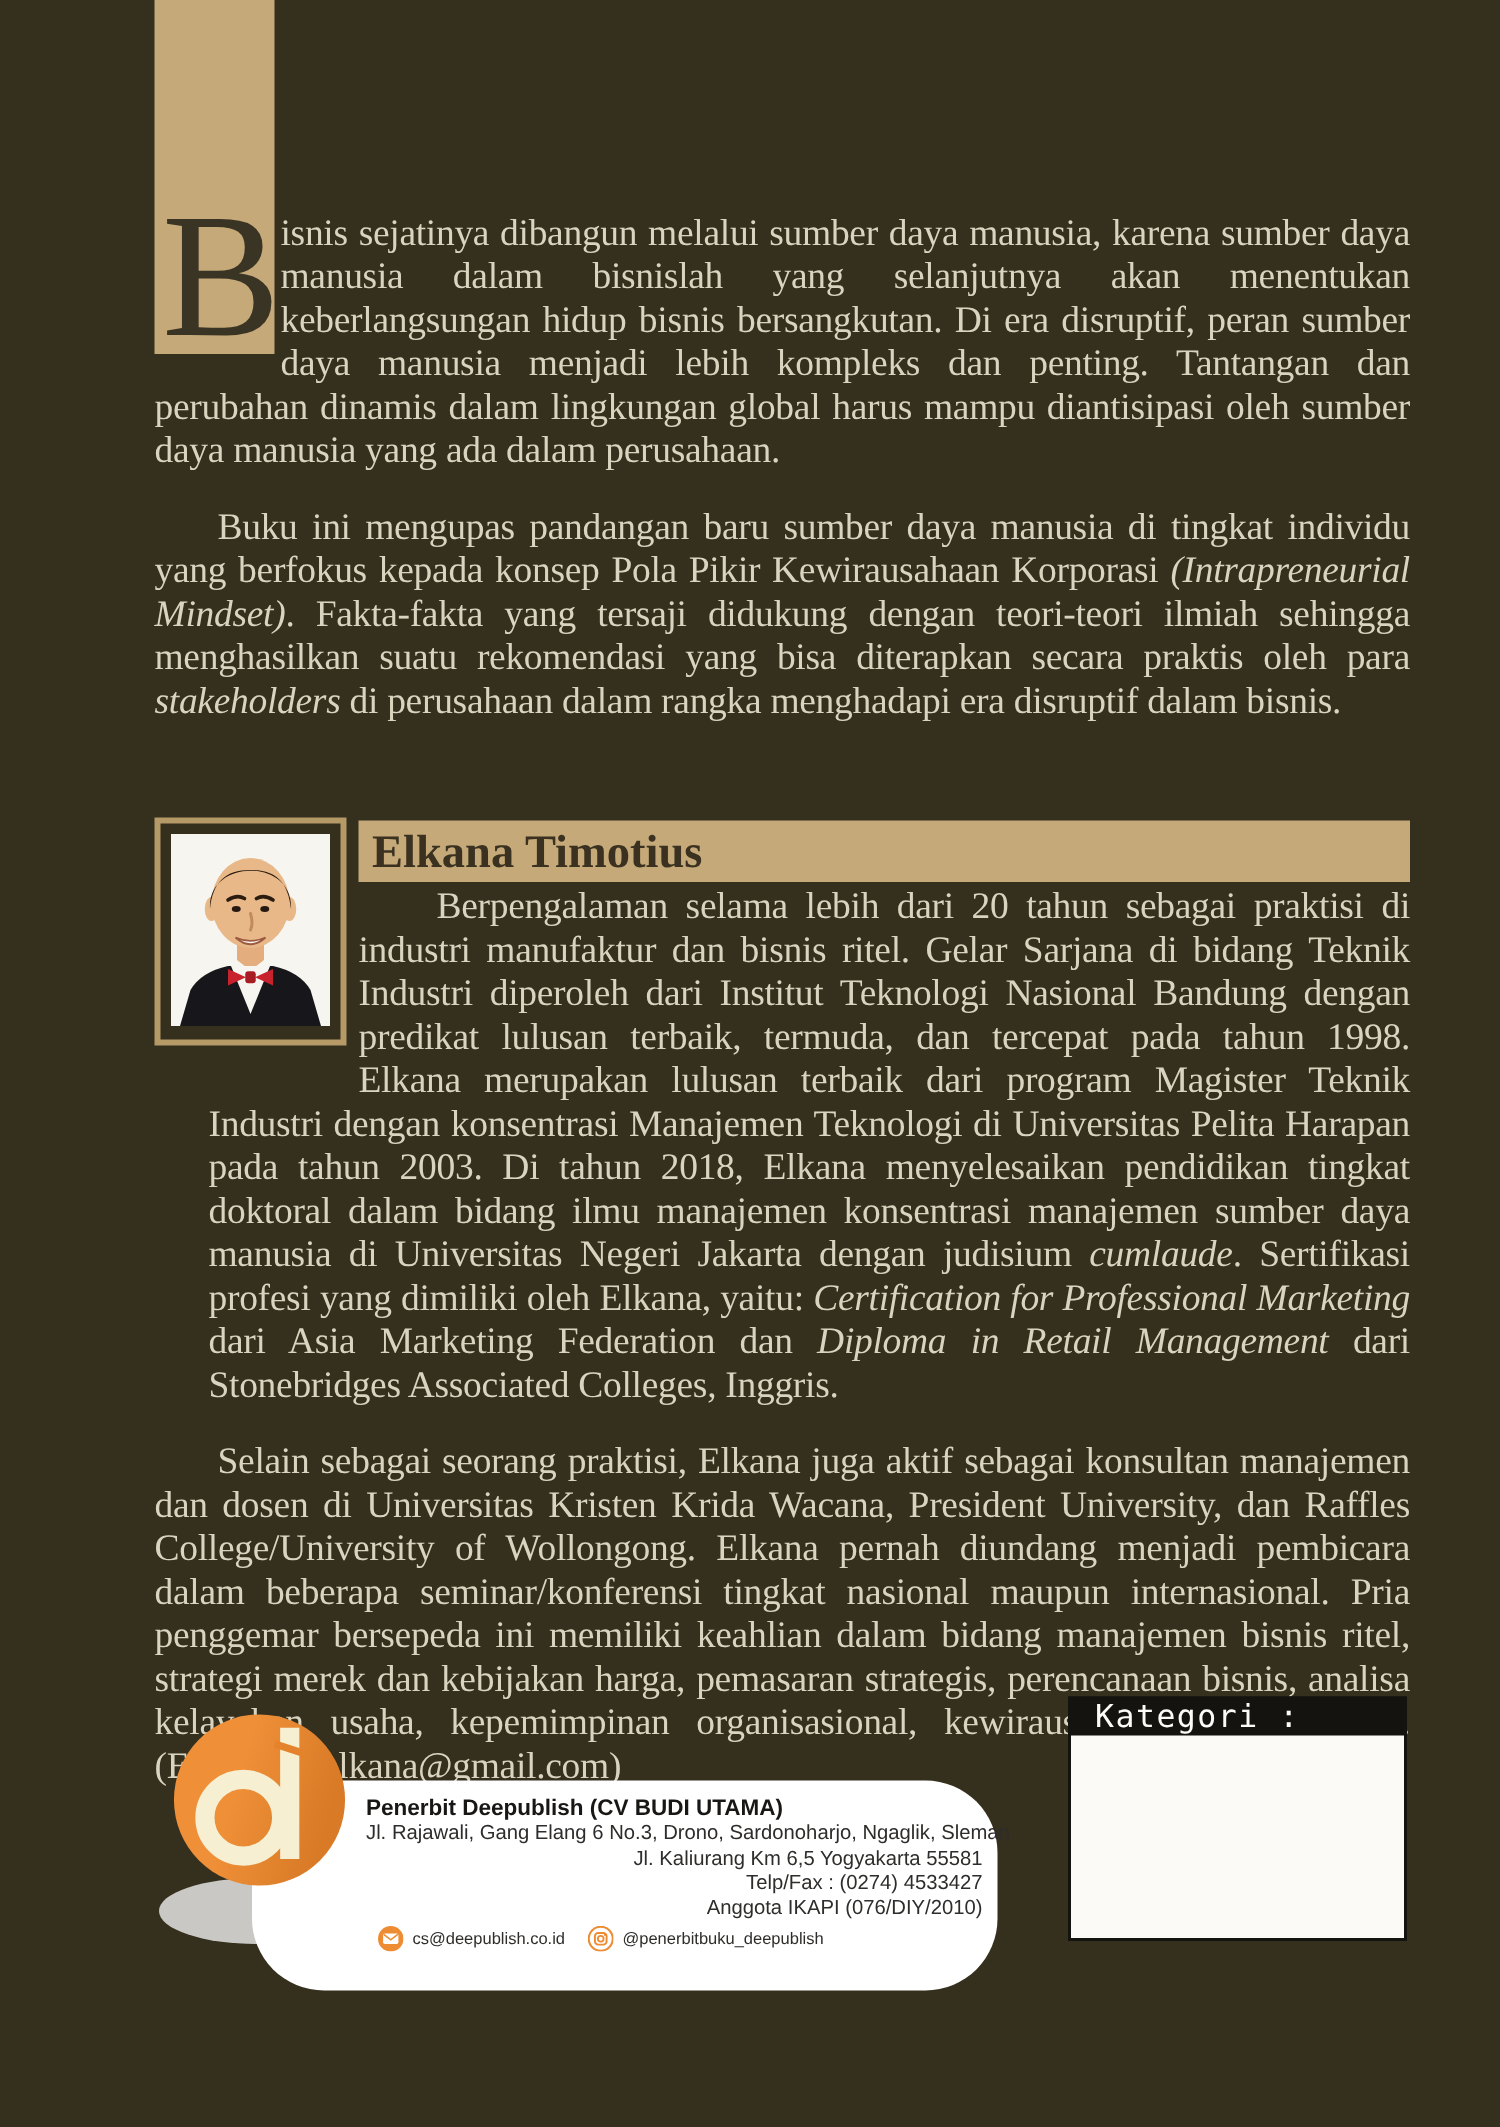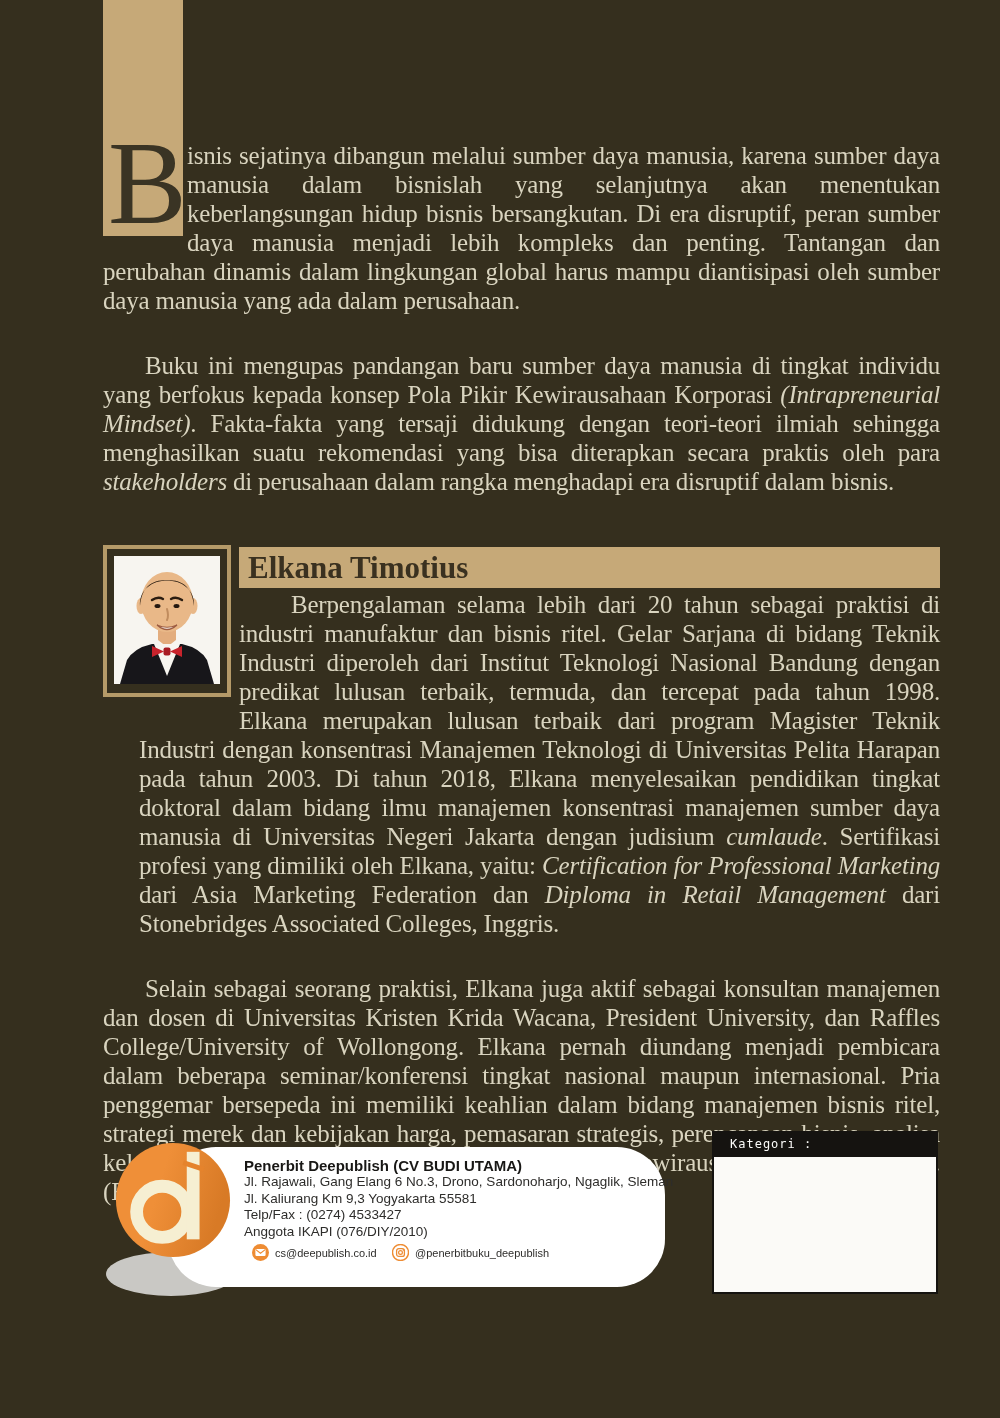--- a/index.html
+++ b/index.html
@@ -13,21 +13,21 @@
     background:#c6a978;
   }
   
   .textcol {
     position:absolute; left:103px; width:837px;
     color:#d9d4bf; font-size:25px; line-height:29px; text-align:justify;
     letter-spacing:-0.2px;
   }
   .intro { top:141px; }
   .para { margin:0; }
-  .para + .para { margin-top:36px; }
+  .para + .para { margin-top:22px; }
   .indent42 { text-indent:42px; }
   .dropcap-float {
     float:left; width:84px; height:88px; text-indent:0;
   }
   .dropcap {
     display:block; font-size:118px; line-height:86px; padding-left:5px;
     color:#3a3424; font-weight:normal;
   }
   .it { font-style:italic; }
   
@@ -46,40 +46,40 @@
     display:block; font-weight:bold; font-size:31px; line-height:42px;
     color:#3a3120; padding-left:9px; letter-spacing:0;
   }
   .bio1 { margin-top:2px; text-indent:52px;margin-left:36px; }
   
   .logo-shadow {
     position:absolute; left:106px; top:1252px; width:130px; height:44px;
     background:#c9c8c4; border-radius:50%;
   }
   .pill {
-    position:absolute; left:168px; top:1147px; width:497px; height:140px;
+    position:absolute; left:168px; top:1187px; width:497px; height:140px;
     background:#ffffff; border-radius:48px;
     font-family:"Liberation Sans", sans-serif; color:#2e2d2b;
     box-sizing:border-box; padding:10px 10px 0 76px;
   }
   .pub-name { font-size:15px; font-weight:bold; color:#181715; line-height:17px; }
-  .pub-line { font-size:13.5px; line-height:16.5px; white-space:nowrap; }
+  .pub-line { font-size:13.5px; line-height:16.5px; white-space:nowrap;text-align:right; }
   .contact-row { display:flex; align-items:center; margin:4px 0 0 8px; font-size:11px; }
   .cell, .cell2 { display:flex; align-items:center; gap:6px; white-space:nowrap; }
   .cell { width:140px; }
   .cicon { width:17px; height:17px; flex:0 0 17px; }
   .logo { position:absolute; left:114px; top:1141px; }
   
   .kategori {
     position:absolute; left:712px; top:1131px; width:226px; height:163px;
     background:#151310; box-sizing:border-box;
   }
   .kat-header {
     height:26px; background:#151310; color:#fbfbf9;
-    font-family:"DejaVu Sans Mono", monospace; font-size:12px; line-height:26px;
+    font-family:"DejaVu Sans Mono", monospace; font-size:21px; line-height:26px;
     padding-left:18px; letter-spacing:1px;
   }
   .kat-body {
     position:absolute; left:2px; right:2px; top:26px; bottom:2px;
     background:#fbfaf7;
   }
 </style>
 </head>
 <body>
 
@@ -126,21 +126,21 @@
     </div>
     <p class="para bio1"><span>Berpengalaman selama lebih dari 20 tahun sebagai praktisi di industri manufaktur dan bisnis ritel.  Gelar Sarjana di bidang Teknik Industri diperoleh dari Institut Teknologi Nasional Bandung dengan predikat lulusan terbaik, termuda, dan tercepat pada tahun 1998. Elkana merupakan lulusan terbaik dari program Magister Teknik Industri dengan konsentrasi Manajemen Teknologi di Universitas Pelita Harapan pada tahun 2003. Di tahun 2018, Elkana menyelesaikan pendidikan tingkat doktoral dalam bidang ilmu manajemen konsentrasi manajemen sumber daya manusia di Universitas Negeri Jakarta dengan judisium </span><span class="it">cumlaude</span><span>. Sertifikasi profesi yang dimiliki oleh Elkana, yaitu: </span><span class="it">Certification for Professional Marketing</span><span> dari Asia Marketing Federation dan </span><span class="it">Diploma in Retail Management</span><span> dari Stonebridges Associated Colleges, Inggris.</span></p>
     <p class="para indent42"><span>Selain sebagai seorang praktisi, Elkana juga aktif sebagai konsultan manajemen dan dosen di Universitas Kristen Krida Wacana, President University, dan Raffles College/University of Wollongong. Elkana pernah diundang menjadi pembicara dalam beberapa seminar/konferensi tingkat nasional maupun internasional. Pria penggemar bersepeda ini memiliki keahlian dalam bidang manajemen bisnis ritel, strategi merek dan kebijakan harga, pemasaran strategis, perencanaan bisnis, analisa kelayakan usaha, kepemimpinan organisasional, kewirausahaan, dan lain-lain. (Email: mr.elkana@gmail.com)</span></p>
   </section>
 
   <div class="logo-shadow"></div>
 
   <div class="pill">
     <div class="pub-name">Penerbit Deepublish (CV BUDI UTAMA)</div>
     <div class="pub-line">Jl. Rajawali, Gang Elang 6 No.3, Drono, Sardonoharjo, Ngaglik, Sleman</div>
-    <div class="pub-line">Jl. Kaliurang Km 9,3 Yogyakarta 55581</div>
+    <div class="pub-line">Jl. Kaliurang Km 6,5 Yogyakarta 55581</div>
     <div class="pub-line">Telp/Fax : (0274) 4533427</div>
     <div class="pub-line">Anggota IKAPI (076/DIY/2010)</div>
     <div class="contact-row">
       <span class="cell">
         <svg class="cicon" viewBox="0 0 17 17" aria-hidden="true">
           <circle cx="8.5" cy="8.5" r="8.5" fill="#ee8c33"></circle>
           <rect x="3.4" y="5" width="10.2" height="7" rx="1.2" fill="#ffffff"></rect>
           <path d="M3.8,5.6 L8.5,9.2 L13.2,5.6" fill="none" stroke="#ee8c33" stroke-width="1.1"></path>
         </svg>
         <span>cs@deepublish.co.id</span>

